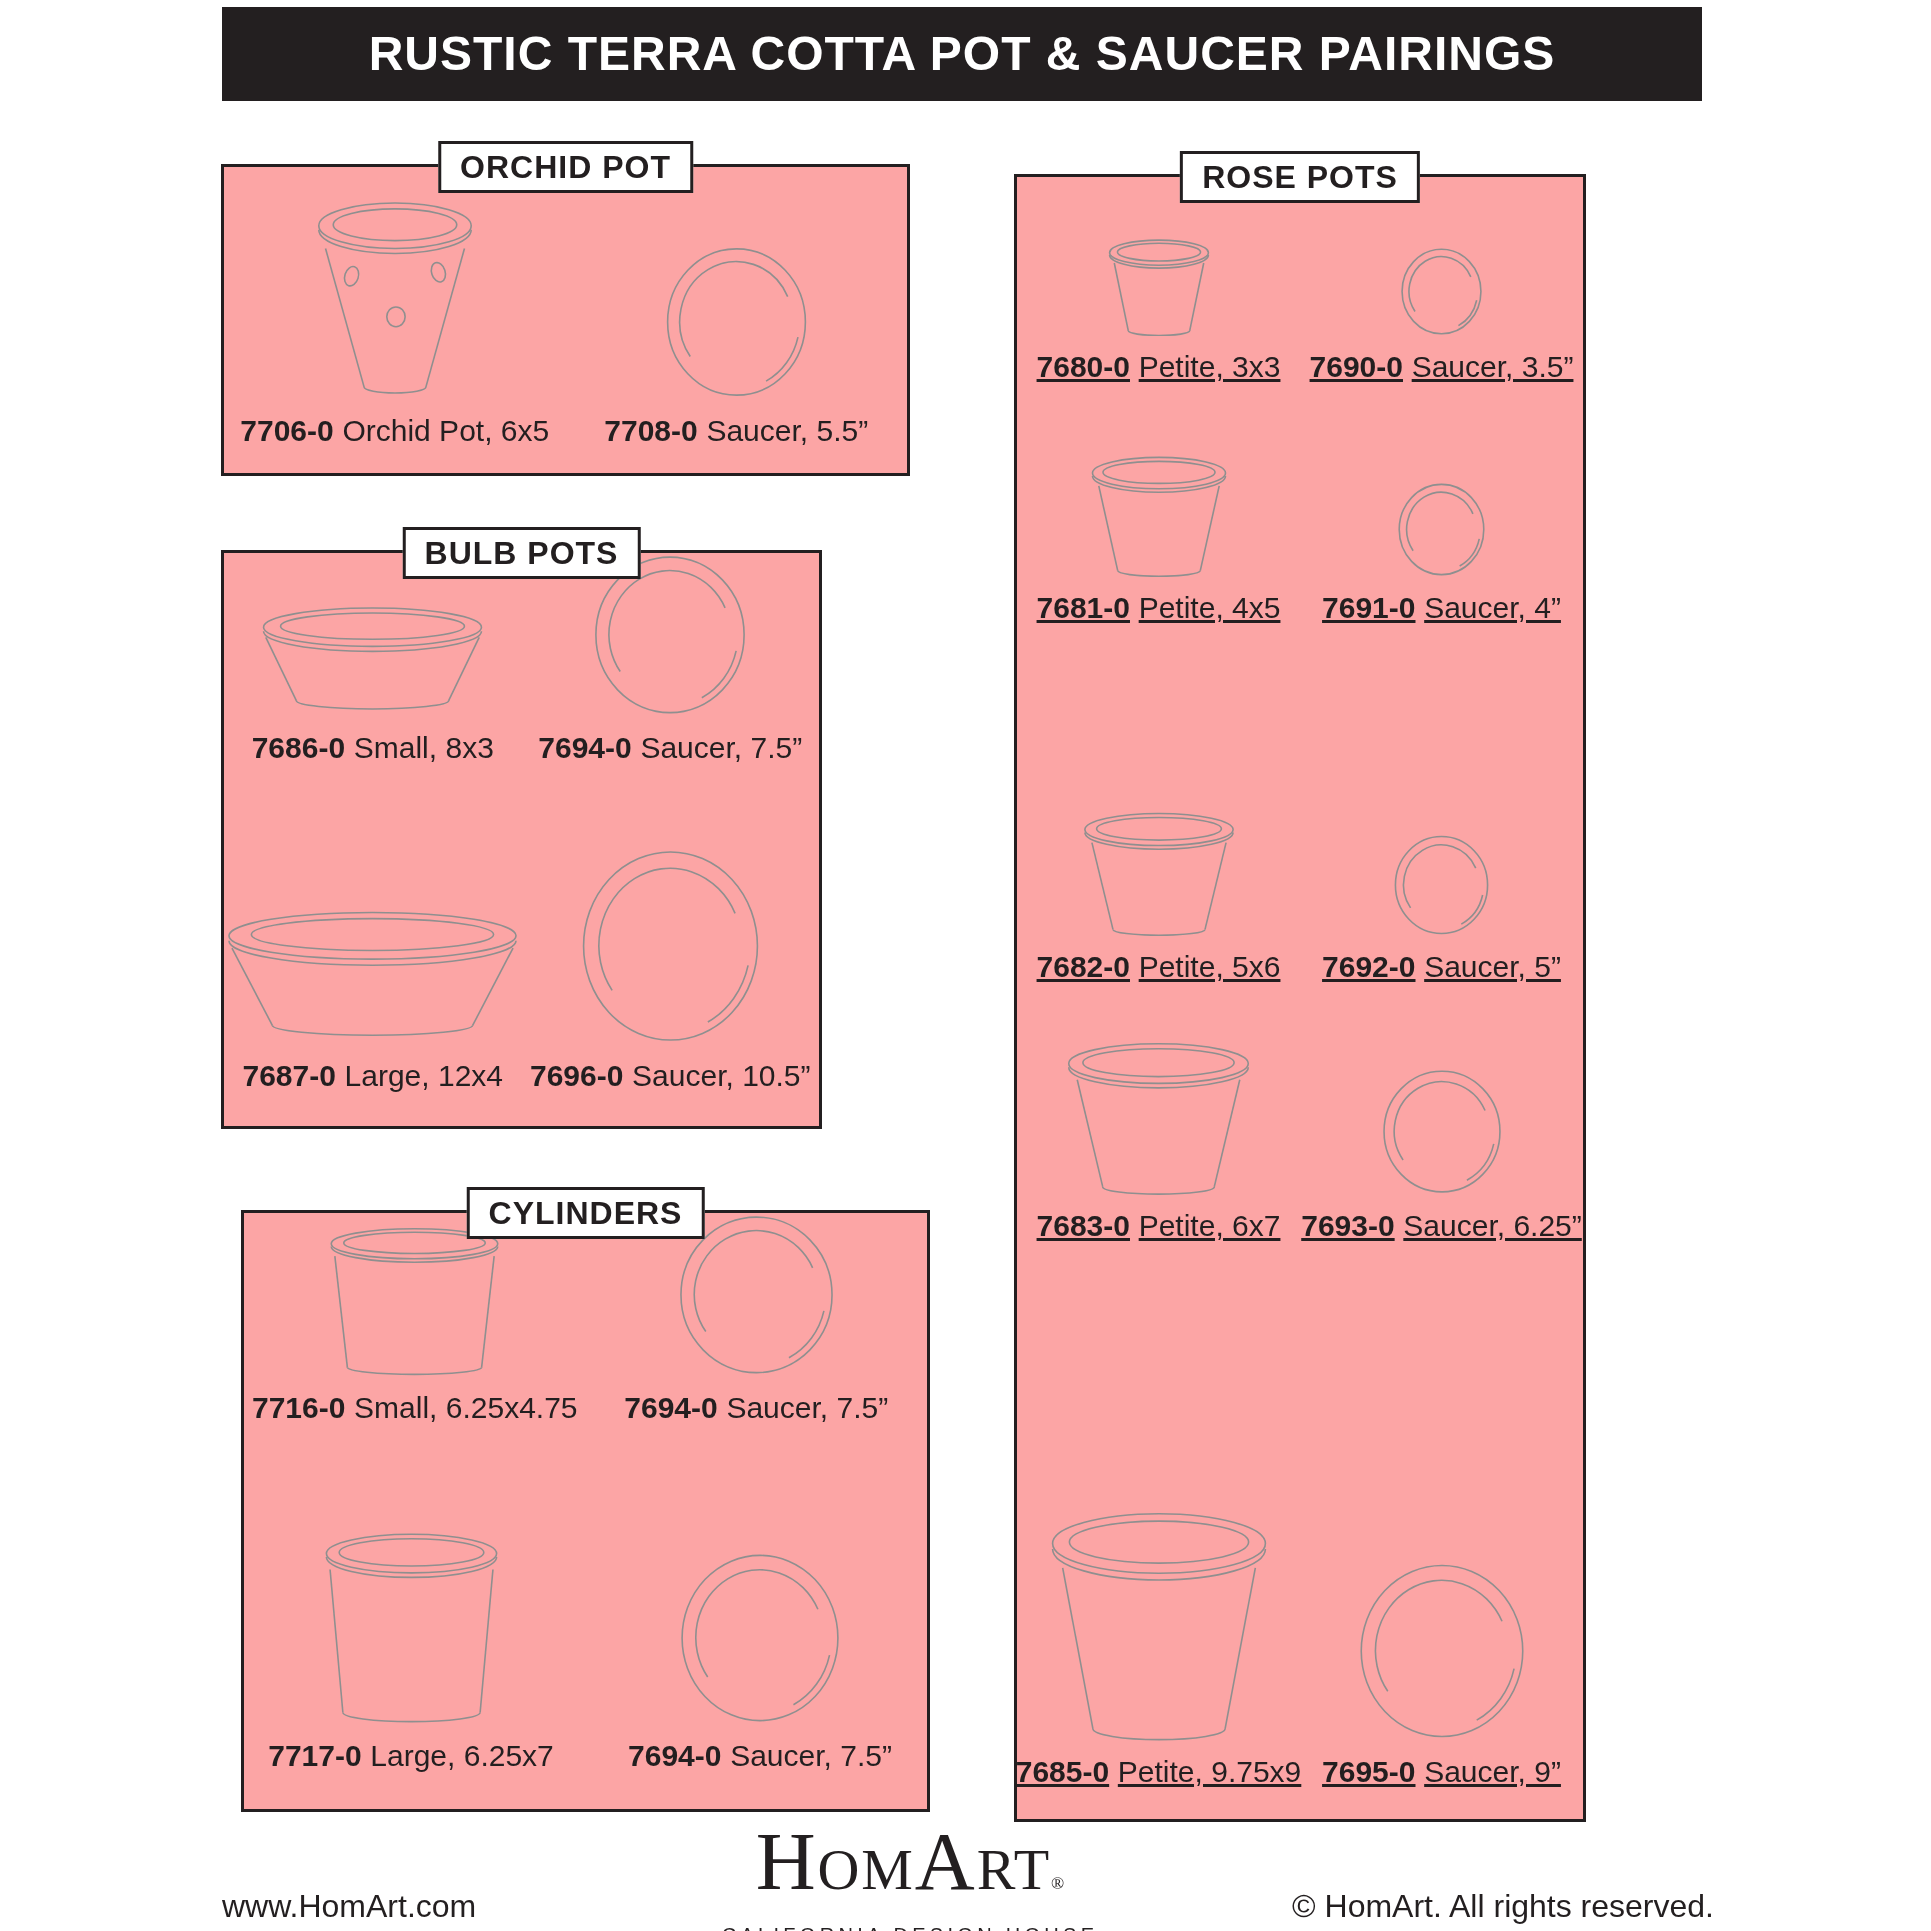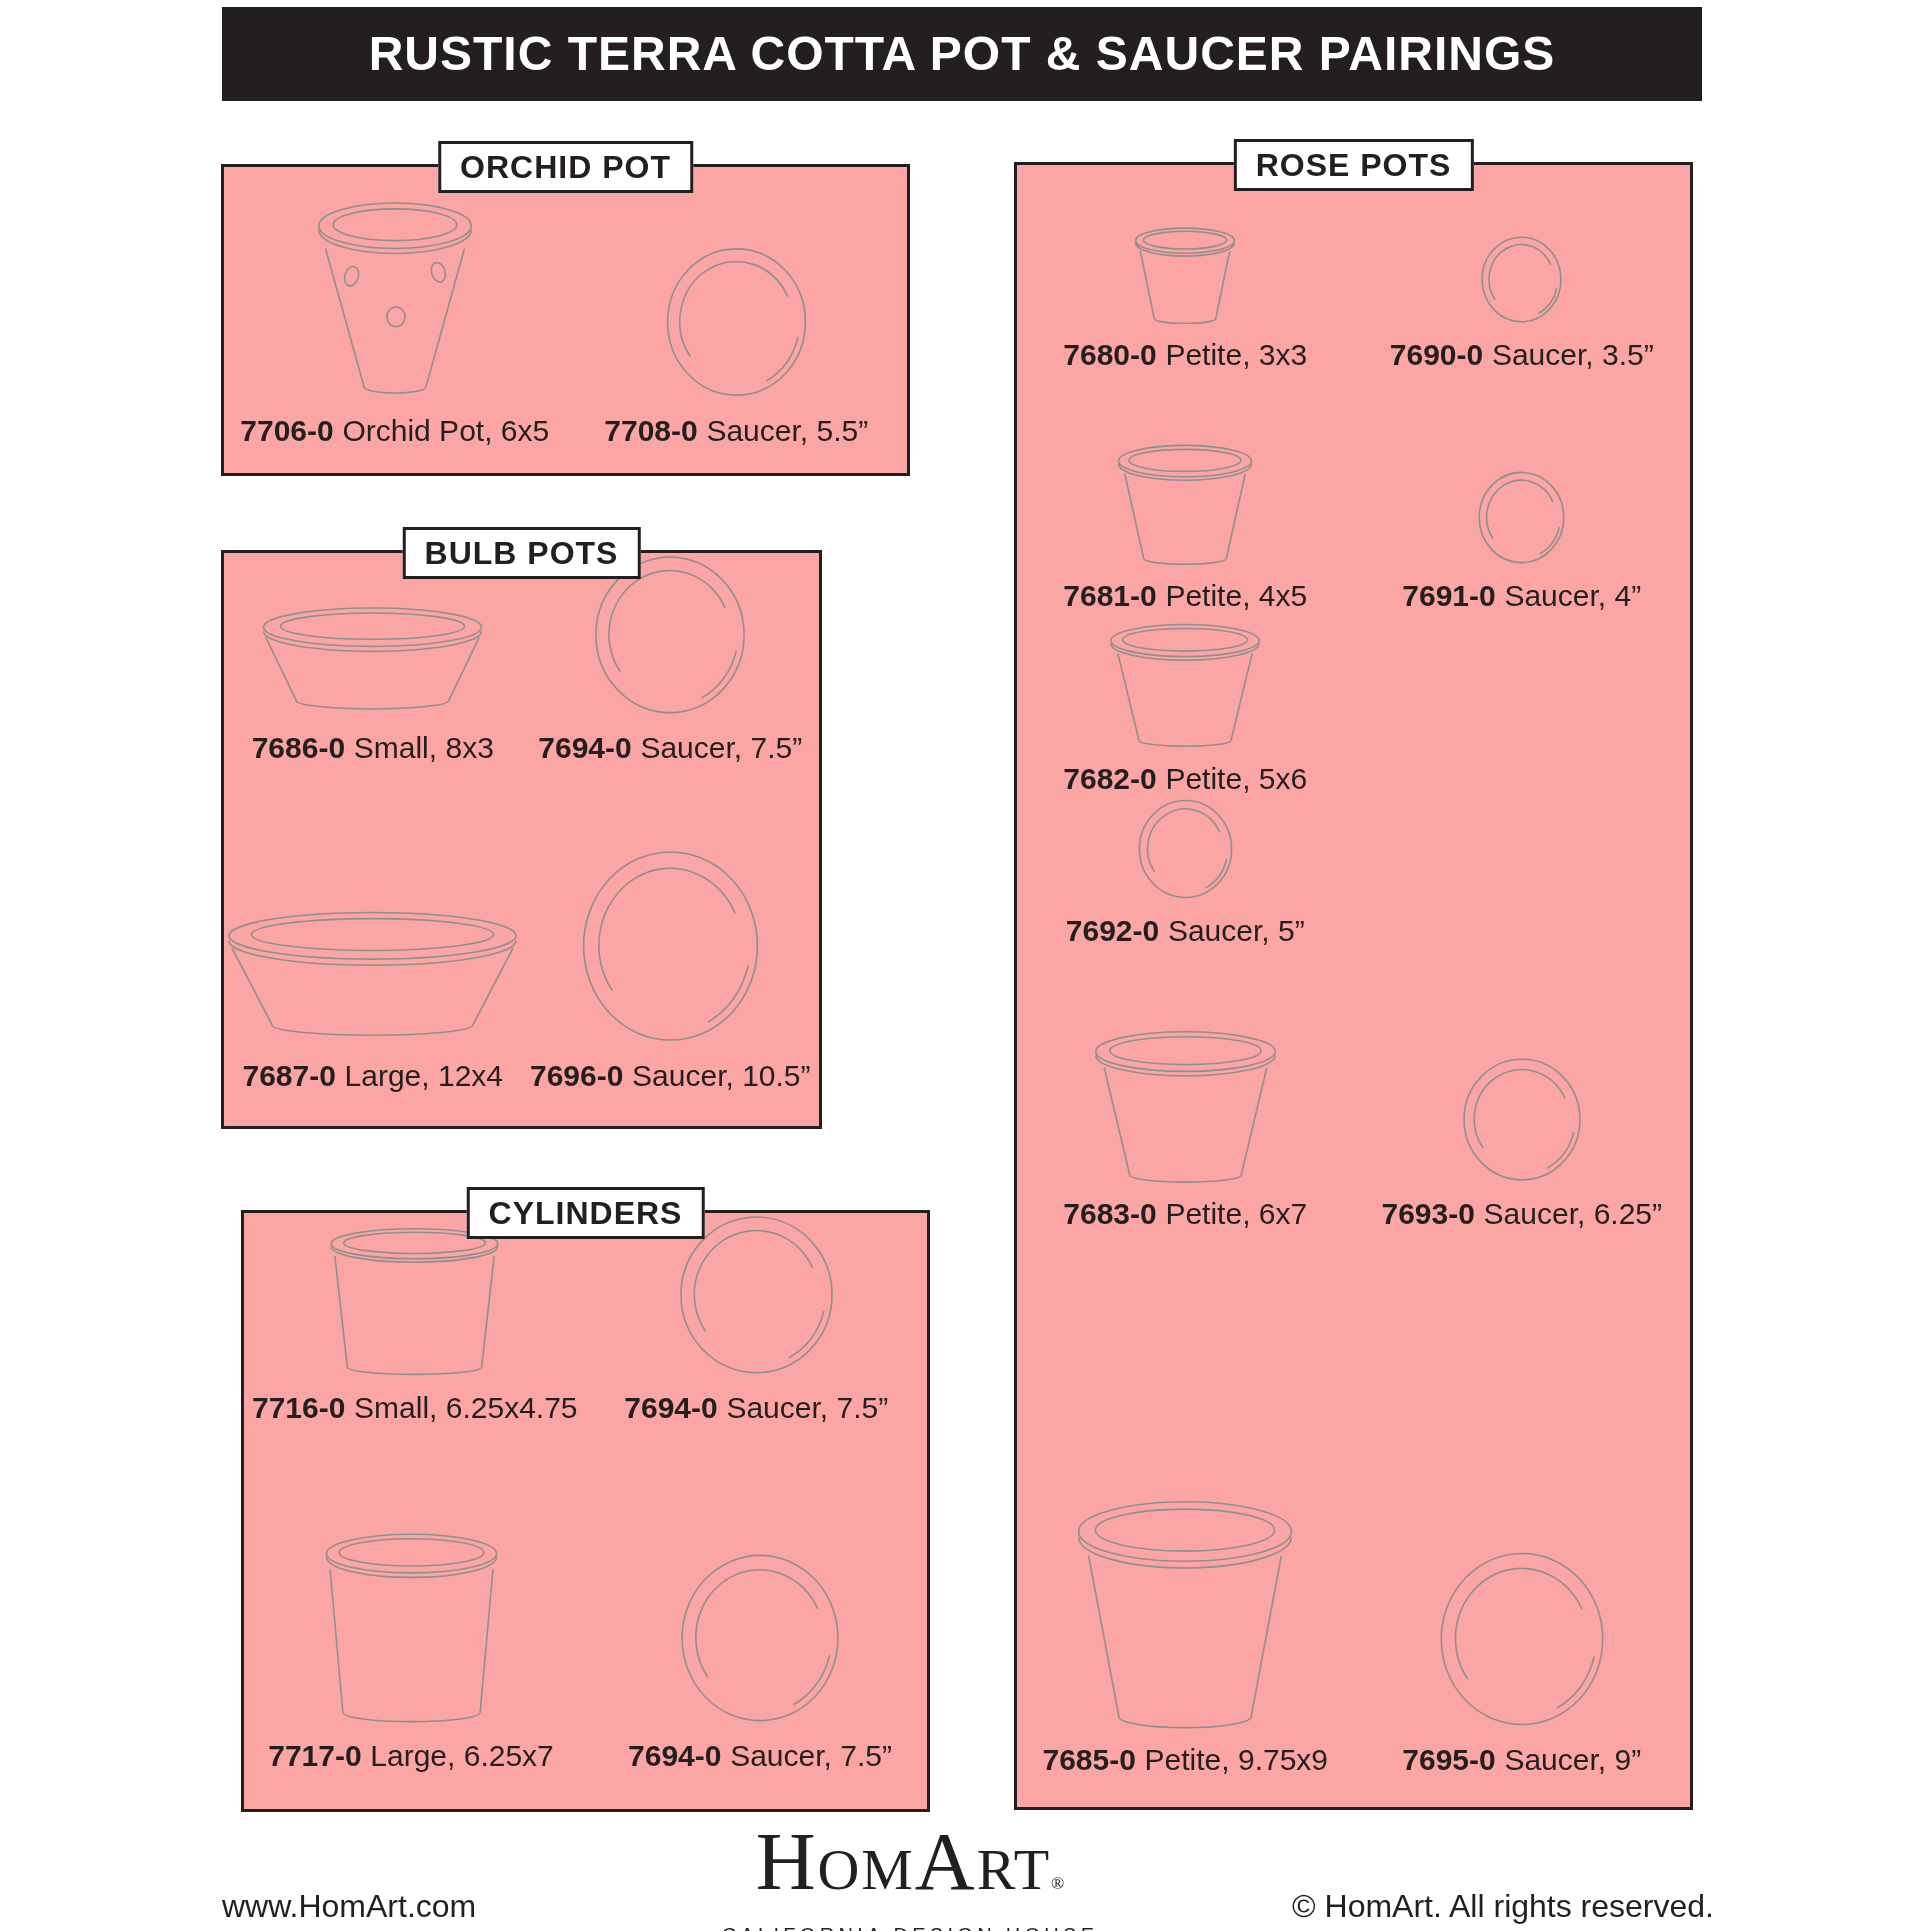--- a/index.html
+++ b/index.html
@@ -170,21 +170,21 @@
         <div class="cell">
           <svg viewBox="0 0 100 100" width="164" height="174" preserveAspectRatio="none">
             <circle cx="50" cy="50" r="47.5" stroke="#8f8f8f" fill="none" stroke-width="1.6" vector-effect="non-scaling-stroke"></circle>
             <path d="M18.1,72.4 A39,39 0 1 1 85.3,33.5" stroke="#8f8f8f" fill="none" stroke-width="1.6" vector-effect="non-scaling-stroke"></path>
             <path d="M70.4,88.4 A43.5,43.5 0 0 0 92.4,59.8" stroke="#8f8f8f" fill="none" stroke-width="1.6" vector-effect="non-scaling-stroke"></path>
           </svg>
           <div class="item-label"><span class="item-code">7694-0</span><span class="item-desc">Saucer, 7.5”</span></div>
         </div>
       </div>
     </div>
-    <div class="section-box" style="left: 1014px; top: 162px; width: 679px; height: 1648px;">
+    <div class="section-box" style="left: 1014px; top: 174px; width: 572px; height: 1648px; text-decoration: underline;">
       <div class="section-label">ROSE POTS</div>
       <div class="row" style="height: 217px; padding-bottom: 7.7px;">
         <div class="cell">
           <svg viewBox="0 0 200 170" width="104" height="97" preserveAspectRatio="none">
             <ellipse cx="100" cy="24" rx="95" ry="22" stroke="#8f8f8f" fill="none" stroke-width="1.6" vector-effect="non-scaling-stroke"></ellipse>
             <ellipse cx="100" cy="23" rx="80" ry="15.5" stroke="#8f8f8f" fill="none" stroke-width="1.6" vector-effect="non-scaling-stroke"></ellipse>
             <path d="M5,28 A95,23 0 0 0 195,28" stroke="#8f8f8f" fill="none" stroke-width="1.6" vector-effect="non-scaling-stroke"></path>
             <path d="M14,42 L41,161" stroke="#8f8f8f" fill="none" stroke-width="1.6" vector-effect="non-scaling-stroke"></path>
             <path d="M186,42 L159,161" stroke="#8f8f8f" fill="none" stroke-width="1.6" vector-effect="non-scaling-stroke"></path>
             <path d="M41,161 A59,8 0 0 0 159,161" stroke="#8f8f8f" fill="none" stroke-width="1.6" vector-effect="non-scaling-stroke"></path>
@@ -214,21 +214,21 @@
         </div>
         <div class="cell">
           <svg viewBox="0 0 100 100" width="89" height="95" preserveAspectRatio="none">
             <circle cx="50" cy="50" r="47.5" stroke="#8f8f8f" fill="none" stroke-width="1.6" vector-effect="non-scaling-stroke"></circle>
             <path d="M18.1,72.4 A39,39 0 1 1 85.3,33.5" stroke="#8f8f8f" fill="none" stroke-width="1.6" vector-effect="non-scaling-stroke"></path>
             <path d="M70.4,88.4 A43.5,43.5 0 0 0 92.4,59.8" stroke="#8f8f8f" fill="none" stroke-width="1.6" vector-effect="non-scaling-stroke"></path>
           </svg>
           <div class="item-label"><span class="item-code">7691-0</span><span class="item-desc">Saucer, 4”</span></div>
         </div>
       </div>
-      <div class="row" style="height: 359px; padding-bottom: 7.7px; flex-direction: column;">
+      <div class="row" style="height: 359px; padding-bottom: 7.7px;">
         <div class="cell">
           <svg viewBox="0 0 200 170" width="156" height="124" preserveAspectRatio="none">
             <ellipse cx="100" cy="24" rx="95" ry="22" stroke="#8f8f8f" fill="none" stroke-width="1.6" vector-effect="non-scaling-stroke"></ellipse>
             <ellipse cx="100" cy="23" rx="80" ry="15.5" stroke="#8f8f8f" fill="none" stroke-width="1.6" vector-effect="non-scaling-stroke"></ellipse>
             <path d="M5,28 A95,23 0 0 0 195,28" stroke="#8f8f8f" fill="none" stroke-width="1.6" vector-effect="non-scaling-stroke"></path>
             <path d="M14,42 L41,161" stroke="#8f8f8f" fill="none" stroke-width="1.6" vector-effect="non-scaling-stroke"></path>
             <path d="M186,42 L159,161" stroke="#8f8f8f" fill="none" stroke-width="1.6" vector-effect="non-scaling-stroke"></path>
             <path d="M41,161 A59,8 0 0 0 159,161" stroke="#8f8f8f" fill="none" stroke-width="1.6" vector-effect="non-scaling-stroke"></path>
           </svg>
           <div class="item-label"><span class="item-code">7682-0</span><span class="item-desc">Petite, 5x6</span></div>

